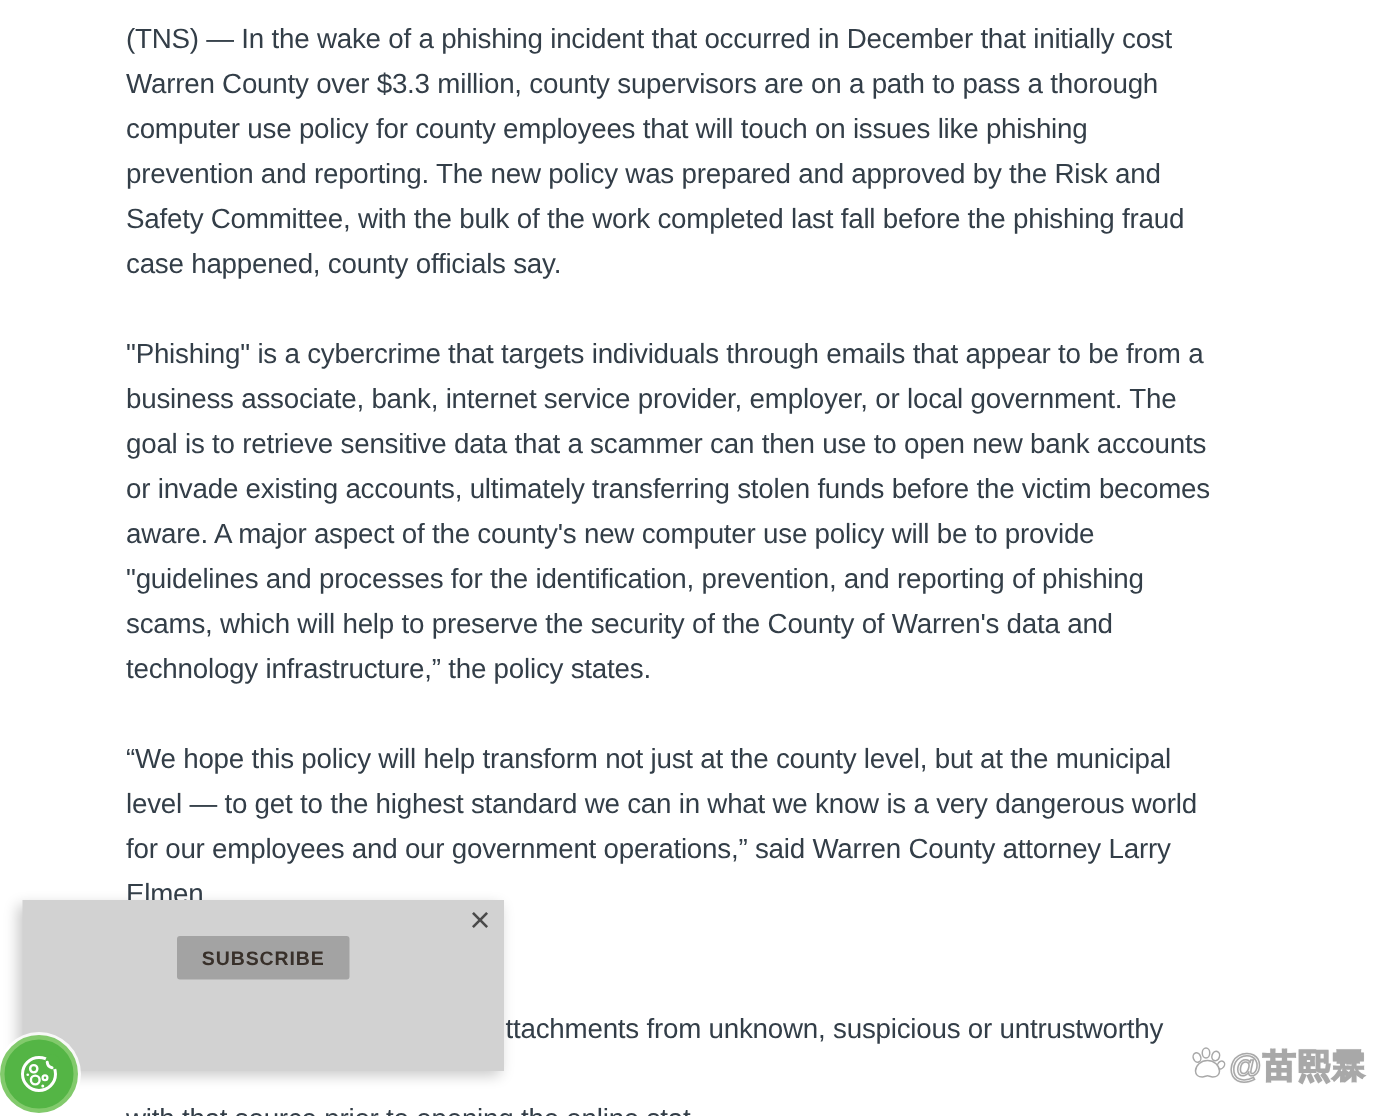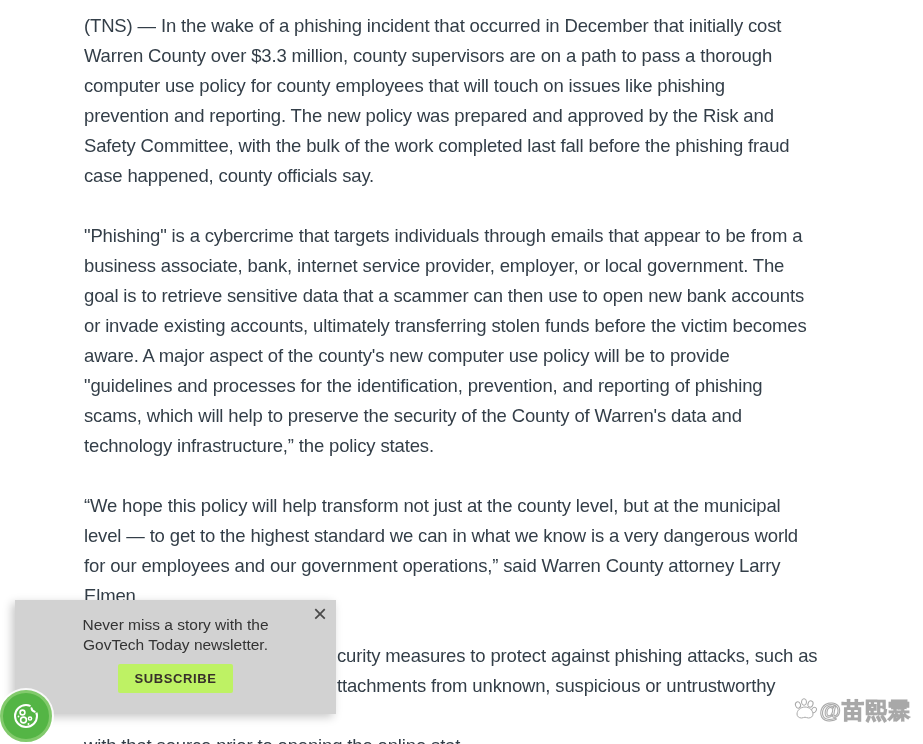--- a/index.html
+++ b/index.html
@@ -56,21 +56,21 @@
     cursor: pointer;
     font-weight: 400;
   }
   .popup .msg {
     font-size: 15.5px; line-height: 20px;
     color: #333333;
   }
   .popup .subscribe {
     display: inline-block;
     margin-top: 9px;
-    background: #bef264;
+    background: #a3a3a3;
     color: #38302a;
     border: none;
     font-family: "Liberation Sans", sans-serif;
     font-size: 13px; font-weight: bold;
     letter-spacing: 0.6px;
     padding: 7px 17px;
     border-radius: 2px;
     cursor: pointer;
   }
 
@@ -109,30 +109,25 @@
 <body>
 
 <div class="page">
 
   <div class="article">
     <p>(TNS) — In the wake of a phishing incident that occurred in December that initially cost<br>Warren County over $3.3 million, county supervisors are on a path to pass a thorough<br>computer use policy for county employees that will touch on issues like phishing<br>prevention and reporting. The new policy was prepared and approved by the Risk and<br>Safety Committee, with the bulk of the work completed last fall before the phishing fraud<br>case happened, county officials say.</p>
     <p>"Phishing" is a cybercrime that targets individuals through emails that appear to be from a<br>business associate, bank, internet service provider, employer, or local government. The<br>goal is to retrieve sensitive data that a scammer can then use to open new bank accounts<br>or invade existing accounts, ultimately transferring stolen funds before the victim becomes<br>aware. A major aspect of the county's new computer use policy will be to provide<br>"guidelines and processes for the identification, prevention, and reporting of phishing<br>scams, which will help to preserve the security of the County of Warren's data and<br>technology infrastructure,” the policy states.</p>
     <p>“We hope this policy will help transform not just at the county level, but at the municipal<br>level — to get to the highest standard we can in what we know is a very dangerous world<br>for our employees and our government operations,” said Warren County attorney Larry<br>Elmen.</p>
   </div>
 
-  <div class="pline pl1">curity measures to protect against phishing attacks, such as</div>
   <div class="pline pl2">ttachments from unknown, suspicious or untrustworthy</div>
   <div class="pline pl4">with that source prior to opening the online stat</div>
 
   <div class="popup">
     <span class="close">×</span>
-    <div class="msg">
-      <div>Never miss a story with the</div>
-      <div>GovTech Today newsletter.</div>
-    </div>
     <button class="subscribe">SUBSCRIBE</button>
   </div>
 
   <div class="cookie-btn">
     <svg width="32" height="32" viewBox="0 0 32 32">
       <circle cx="16" cy="16" r="11" fill="none" stroke="#ffffff" stroke-width="2"></circle>
 
       <circle cx="25" cy="8" r="5" fill="#54b545" stroke="none"></circle>
       <path d="M 21.5 8.2 a 4.2 4.2 0 0 0 3.2 3.6" fill="none" stroke="#ffffff" stroke-width="2" stroke-linecap="round"></path>
 

